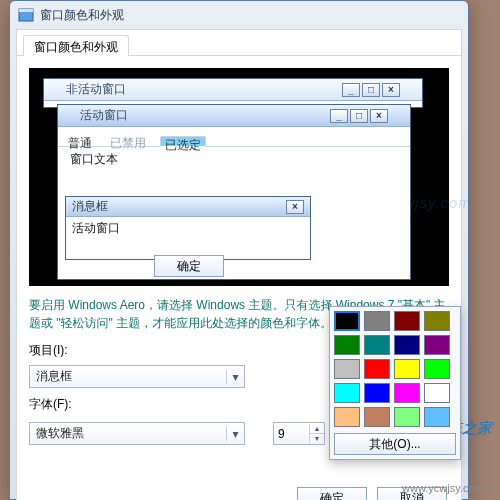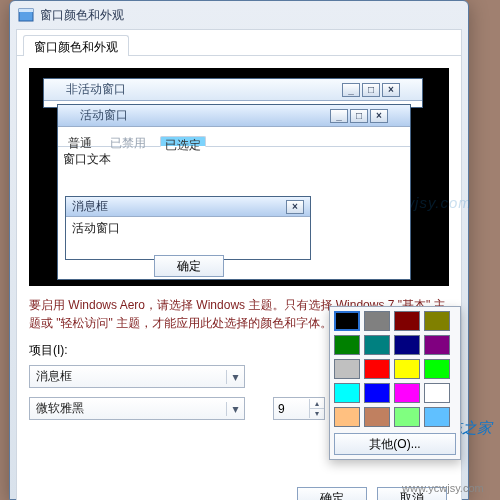--- a/index.html
+++ b/index.html
@@ -17,27 +17,27 @@
   .fw-inactive { left:14px; top:10px; width:380px; height:30px; }
   .fw-title { background:linear-gradient(180deg,#f7fbff,#dbe8f7); height:22px; border-bottom:1px solid #99aecb; display:flex; align-items:center; padding:0 22px; font-size:12px; color:#3a4f6b;text-align:right; }
   .fw-title .controls { margin-left:auto; display:flex; gap:2px; }
   .ctrl { width:18px; height:14px; border:1px solid #6b85a6; background:linear-gradient(180deg,#fdfeff,#d2dfef); display:flex; align-items:center; justify-content:center; font-family:Arial,sans-serif; font-size:10px; line-height:1; font-weight:bold; color:#2b3a55; }
   .fw-active { left:28px; top:36px; width:354px; height:176px; z-index:2; }
   .fw-active .fw-title { background:linear-gradient(180deg,#e9f3ff,#b3cdee); }
   .fw-tabs { height:20px; border-bottom:1px solid #c8d3e1; display:flex; gap:10px; padding:8px 6px 0 6px; font-size:12px; color:#333; }
   .fw-tabs span { padding:0 4px; }
   .fw-tabs .disabled { color:#9aa5b3; }
   .fw-tabs .sel { border:1px solid #c8d3e1; border-bottom:1px solid #fff; border-radius:2px 2px 0 0; background:#7dd3fc; position:relative; top:1px; }
-  .fw-body { padding:4px 5px; color:#222; }
+  .fw-body { padding:4px 12px; color:#222; }
   .msgbox { position:absolute; left:36px; top:128px; width:246px; height:64px; background:#fff; border:1px solid #476587; z-index:3; }
   .msg-title { background:linear-gradient(180deg,#e9f3ff,#b3cdee); border-bottom:1px solid #99aecb; height:20px; display:flex; align-items:center; padding:0 6px; color:#2b3a55; }
   .msg-title .close { margin-left:auto; }
   .msg-body { padding:3px 6px; color:#222; }
   .msg-btn { position:absolute; left:88px; bottom:-18px; width:70px; height:22px; background:linear-gradient(180deg,#fdfeff,#e6edf6); border:1px solid #8aa2c2; font-size:12px; }
-  .hint { margin:6px 0 10px 0; line-height:1.5; color:#7f1d1d; }
+  .hint { margin:6px 0 10px 0; line-height:1.5; color:#0f766e; }
   .row { display:flex; align-items:center; gap:10px; margin-bottom:6px; }
   .label { width:60px; color:#000000; }
   .combo, .numbox { display:flex; align-items:center; border:1px solid #aab6c7; background:linear-gradient(180deg,#fff,#f2f5f9); height:23px; }
   .combo { width:216px; }
   .combo .val { flex:1; padding:0 6px; color:#222; }
   .combo .drop { width:18px; border-left:1px solid #c6cfdb; display:flex; align-items:center; justify-content:center; color:#4c5a70; }
   .numbox { width:52px; }
   .numbox .val { flex:1; padding:0 4px; text-align:left; }
   .spin { width:15px; display:flex; flex-direction:column; border-left:1px solid #c6cfdb; }
   .spin div { flex:1; display:flex; align-items:center; justify-content:center; font-size:8px; color:#4c5a70; border-bottom:1px solid #c6cfdb; }
@@ -141,20 +141,25 @@
         <div style="flex:1"></div>
         <div class="numbox">
           <span class="val"></span>
           <span class="spin">
               <div>▴</div>
               <div>▾</div>
             </span>
         </div>
       </div>
 
+      <div class="row" style="margin-top:8px;">
+        <span class="label">字体(F):</span>
+        <div style="flex:1"></div>
+        <span class="size-label">大小(E):</span>
+      </div>
       <div class="row">
         <div class="combo">
           <span class="val">微软雅黑</span>
           <span class="drop">▾</span>
         </div>
         <div style="flex:1"></div>
         <div class="numbox">
           <span class="val">9</span>
           <span class="spin">
               <div>▴</div>

